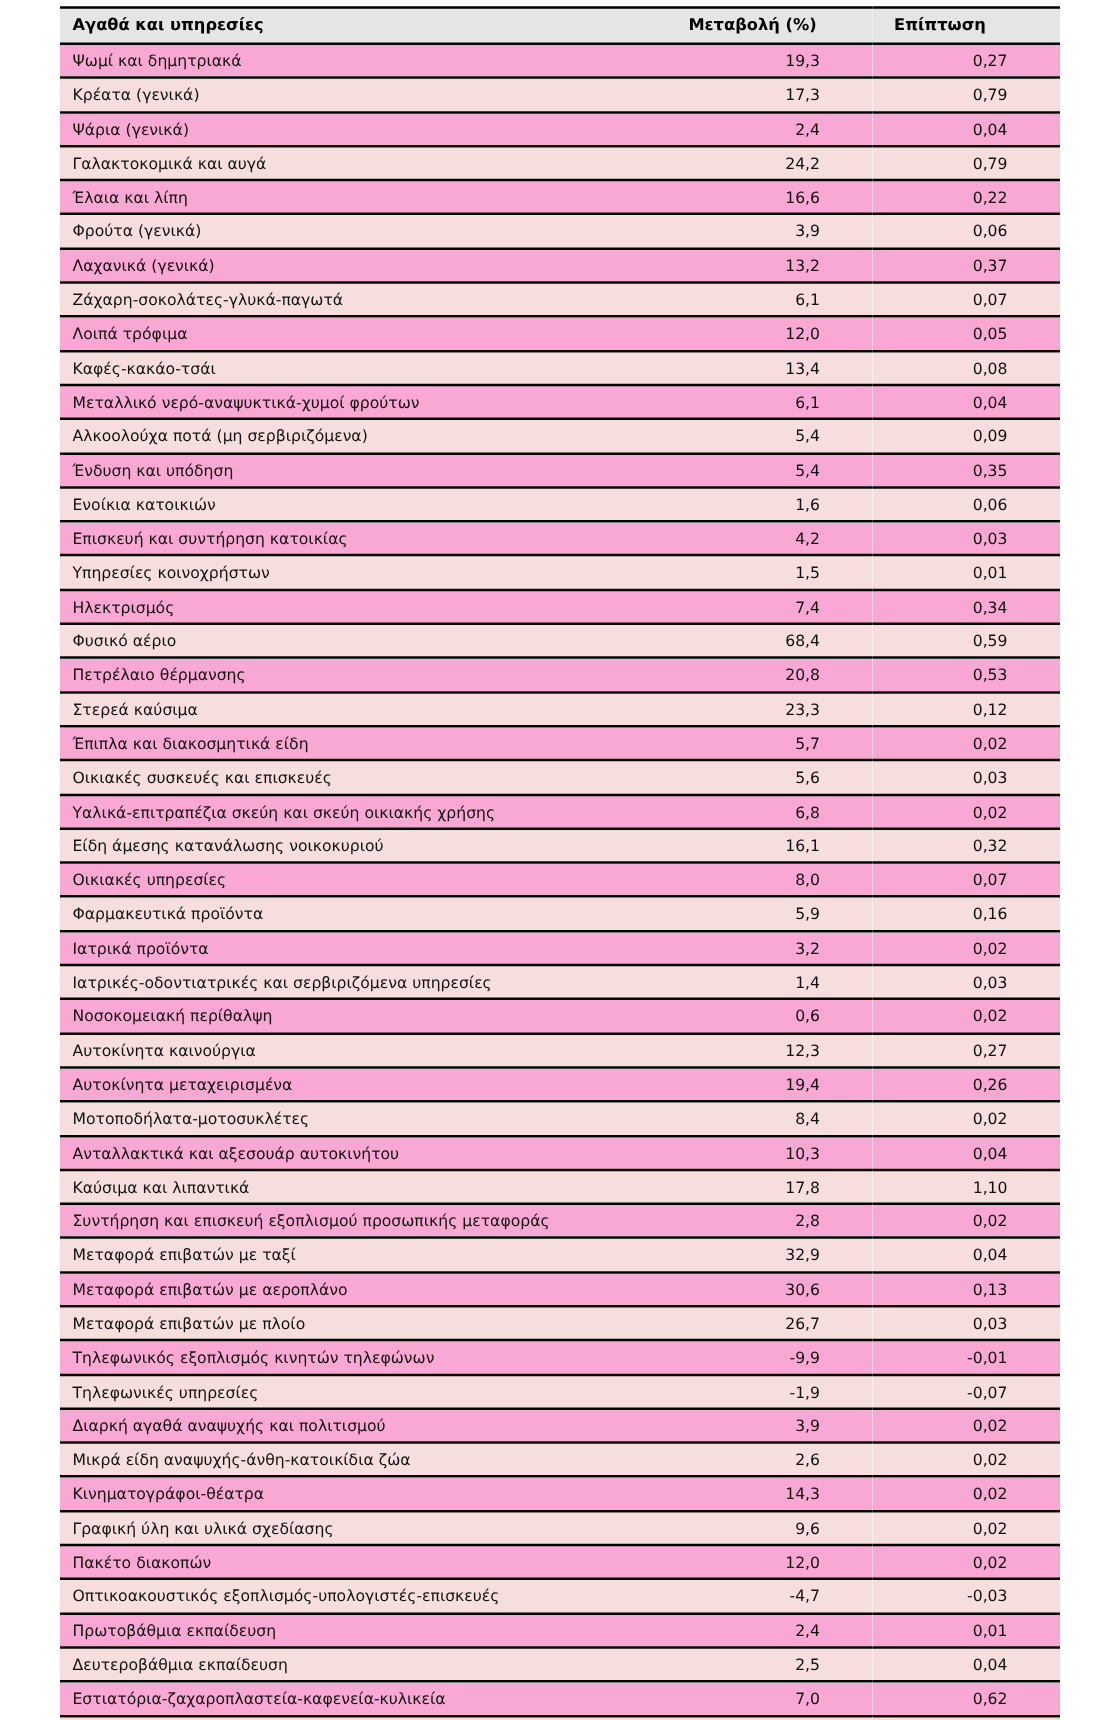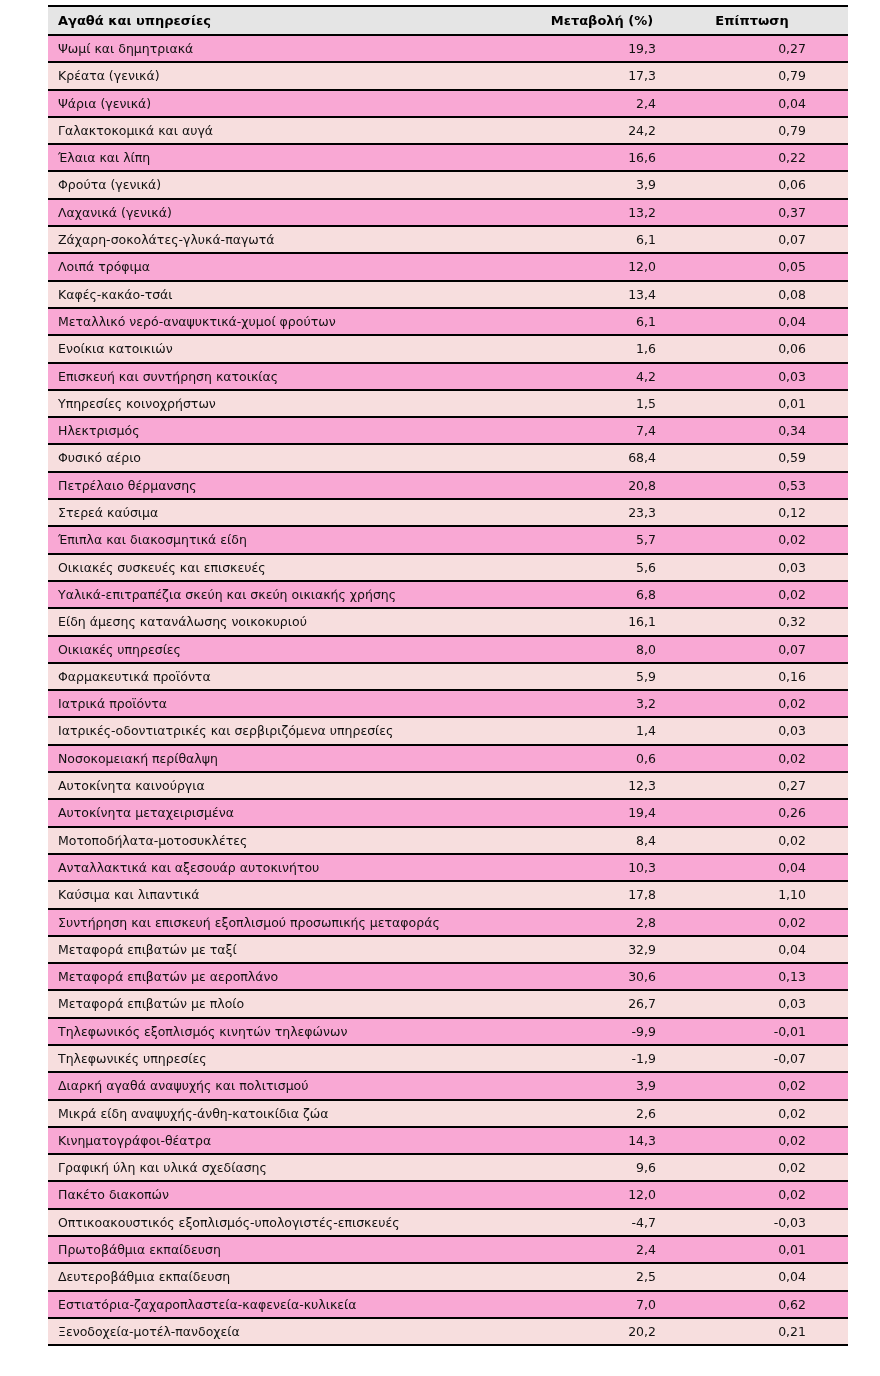--- a/index.html
+++ b/index.html
@@ -156,20 +156,30 @@
             <td class="cell-label">Καφές-κακάο-τσάι</td>
             <td class="cell-change">13,4</td>
             <td class="cell-impact">0,08</td>
           </tr>
           <tr class="row-odd">
             <td class="cell-label">Μεταλλικό νερό-αναψυκτικά-χυμοί φρούτων</td>
             <td class="cell-change">6,1</td>
             <td class="cell-impact">0,04</td>
           </tr>
           <tr class="row-even">
+            <td class="cell-label">Αλκοολούχα ποτά (μη σερβιριζόμενα)</td>
+            <td class="cell-change">5,4</td>
+            <td class="cell-impact">0,09</td>
+          </tr>
+          <tr class="row-odd">
+            <td class="cell-label">Ένδυση και υπόδηση</td>
+            <td class="cell-change">5,4</td>
+            <td class="cell-impact">0,35</td>
+          </tr>
+          <tr class="row-even">
             <td class="cell-label">Ενοίκια κατοικιών</td>
             <td class="cell-change">1,6</td>
             <td class="cell-impact">0,06</td>
           </tr>
           <tr class="row-odd">
             <td class="cell-label">Επισκευή και συντήρηση κατοικίας</td>
             <td class="cell-change">4,2</td>
             <td class="cell-impact">0,03</td>
           </tr>
           <tr class="row-even">

